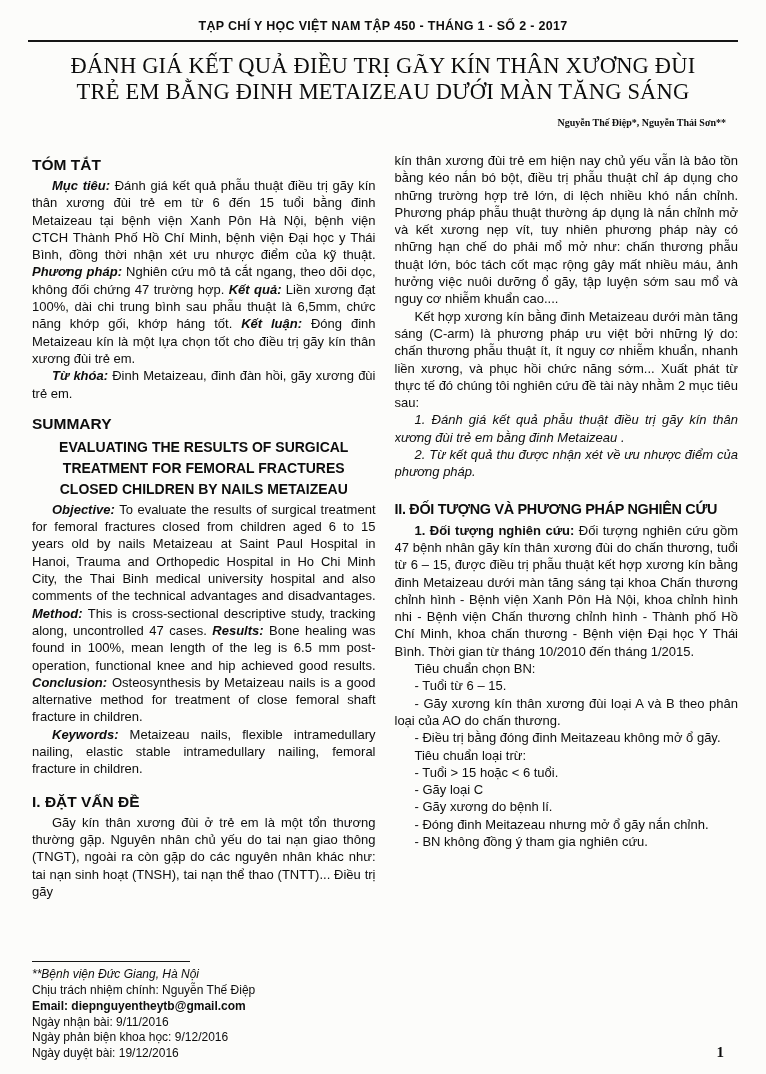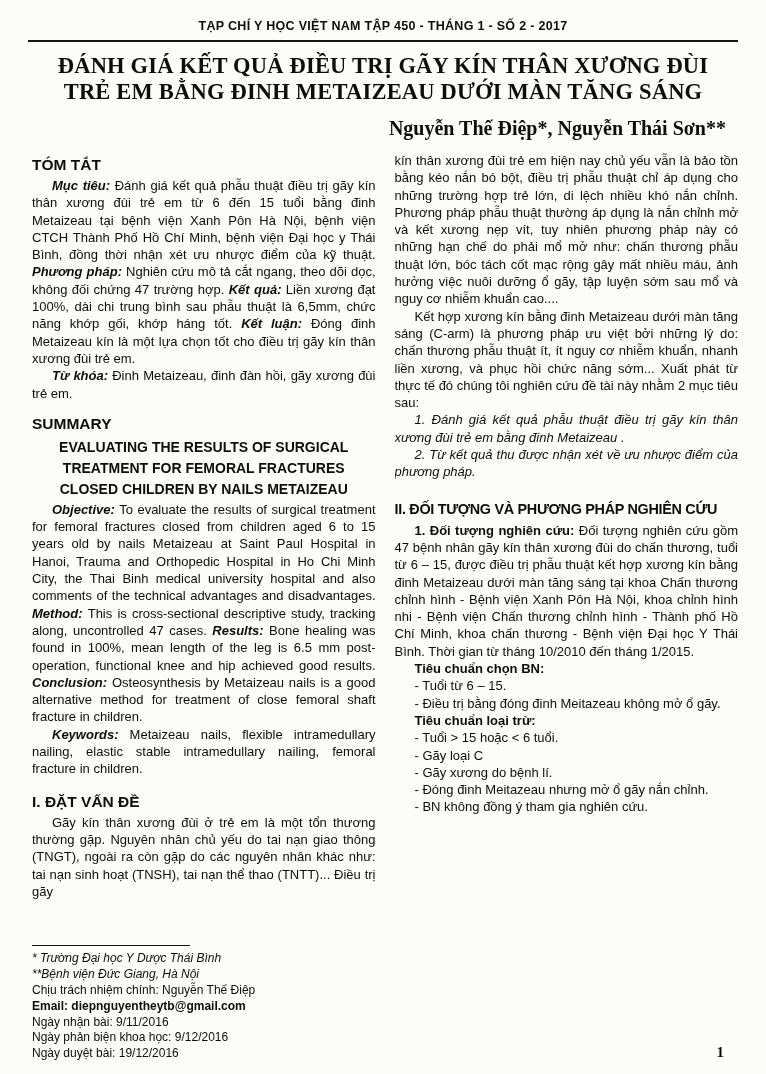--- a/index.html
+++ b/index.html
@@ -28,30 +28,30 @@
     top: 40px; left: 28px; right: 28px;
     border-top: 2px solid #161616;
   }
   .paper-title {
     position: absolute;
     top: 53px; left: 50px; right: 50px;
     margin: 0;
     text-align: center;
     font-family: "Liberation Serif", serif;
     font-size: 22.5px;
-    font-weight: bold;
+    font-weight: normal;
     line-height: 26px;
     letter-spacing: 0.2px;
   }
   .authors-line {
     position: absolute;
     top: 117px; right: 40px; left: 200px;
     text-align: right;
     font-family: "Liberation Serif", serif;
-    font-size: 20px;
+    font-size: 10px;
     font-weight: bold;
   }
   .columns {
     position: absolute;
     top: 152px; left: 32px; right: 28px; bottom: 12px;
     display: flex;
     gap: 19px;
   }
   .col {
     flex: 1 1 50%;
@@ -80,21 +80,21 @@
   .summary-sub {
     font-weight: bold;
     text-align: center;
     font-size: 14px;
     line-height: 21px;
     margin: 1px 4px 1px;
     text-indent: 0;
   }
   .kw { margin-top: 0; }
   .obj { font-style: italic; }
-  .crit-head { font-weight: bold; }
+  .crit-head { font-weight: normal; }
   .footnote {
     margin-top: auto;
     font-size: 12px;
     line-height: 15.8px;
     text-align: left;
   }
   .footnote-rule {
     width: 46%;
     border-top: 1.5px solid #161616;
     margin: 6px 0 5px;
@@ -132,41 +132,41 @@
       <h2 class="sec-head" style="margin-top:12px;">SUMMARY</h2>
       <div class="summary-sub">EVALUATING THE RESULTS OF SURGICAL TREATMENT FOR FEMORAL FRACTURES CLOSED CHILDREN BY NAILS METAIZEAU</div>
       <p><span style="font-weight: bold; font-style: italic;">Objective: </span><span>To evaluate the results of surgical treatment for femoral fractures closed from children aged 6 to 15 years old by nails Metaizeau at Saint Paul Hospital in Hanoi, Trauma and Orthopedic Hospital in Ho Chi Minh City, the Thai Binh medical university hospital and also comments of the technical advantages and disadvantages. </span><span style="font-weight: bold; font-style: italic;">Method: </span><span>This is cross-sectional descriptive study, tracking along, uncontrolled 47 cases. </span><span style="font-weight: bold; font-style: italic;">Results: </span><span>Bone healing was found in 100%, mean length of the leg is 6.5 mm post-operation, functional knee and hip achieved good results. </span><span style="font-weight: bold; font-style: italic;">Conclusion: </span><span>Osteosynthesis by Metaizeau nails is a good alternative method for treatment of close femoral shaft fracture in children.</span></p>
       <p class="kw"><span style="font-weight: bold; font-style: italic;">Keywords: </span><span>Metaizeau nails, flexible intramedullary nailing, elastic stable intramedullary nailing, femoral fracture in children.</span></p>
 
       <h2 class="sec-head" style="margin-top:14px;">I. ĐẶT VẤN ĐỀ</h2>
       <p>Gãy kín thân xương đùi ở trẻ em là một tổn thương thường gặp. Nguyên nhân chủ yếu do tai nạn giao thông (TNGT), ngoài ra còn gặp do các nguyên nhân khác như: tai nạn sinh hoạt (TNSH), tai nạn thể thao (TNTT)... Điều trị gãy</p>
 
       <div class="footnote">
         <div class="footnote-rule"></div>
-        <div class="affil">* Trường Đại học Y Dược Thái Bình</div>
         <div class="affil">**Bệnh viện Đức Giang, Hà Nội</div>
         <div>Chịu trách nhiệm chính: Nguyễn Thế Điệp</div>
         <div class="fn-strong">Email: diepnguyentheytb@gmail.com</div>
         <div>Ngày nhận bài: 9/11/2016</div>
         <div>Ngày phản biện khoa học: 9/12/2016</div>
         <div>Ngày duyệt bài: 19/12/2016</div>
       </div>
     </div>
 
     <div class="col">
       <p class="noindent">kín thân xương đùi trẻ em hiện nay chủ yếu vẫn là bảo tồn bằng kéo nắn bó bột, điều trị phẫu thuật chỉ áp dụng cho những trường hợp trẻ lớn, di lệch nhiều khó nắn chỉnh. Phương pháp phẫu thuật thường áp dụng là nắn chỉnh mở và kết xương nẹp vít, tuy nhiên phương pháp này có những hạn chế do phải mổ mở như: chấn thương phẫu thuật lớn, bóc tách cốt mạc rộng gây mất nhiều máu, ảnh hưởng việc nuôi dưỡng ổ gãy, tập luyện sớm sau mổ và nguy cơ nhiễm khuẩn cao....</p>
       <p>Kết hợp xương kín bằng đinh Metaizeau dưới màn tăng sáng (C-arm) là phương pháp ưu việt bởi những lý do: chấn thương phẫu thuật ít, ít nguy cơ nhiễm khuẩn, nhanh liền xương, và phục hồi chức năng sớm... Xuất phát từ thực tế đó chúng tôi nghiên cứu đề tài này nhằm 2 mục tiêu sau:</p>
       <p class="obj">1. Đánh giá kết quả phẫu thuật điều trị gãy kín thân xương đùi trẻ em bằng đinh Metaizeau .</p>
       <p class="obj">2. Từ kết quả thu được nhận xét về ưu nhược điểm của phương pháp.</p>
 
       <h2 class="sec-head tight">II. ĐỐI TƯỢNG VÀ PHƯƠNG PHÁP NGHIÊN CỨU</h2>
       <p><span style="font-weight: bold;">1. Đối tượng nghiên cứu: </span><span>Đối tượng nghiên cứu gồm 47 bệnh nhân gãy kín thân xương đùi do chấn thương, tuổi từ 6 – 15, được điều trị phẫu thuật kết hợp xương kín bằng đinh Metaizeau dưới màn tăng sáng tại khoa Chấn thương chỉnh hình - Bệnh viện Xanh Pôn Hà Nội, khoa chỉnh hình nhi - Bệnh viện Chấn thương chỉnh hình - Thành phố Hồ Chí Minh, khoa chấn thương - Bệnh viện Đại học Y Thái Bình. Thời gian từ tháng 10/2010 đến tháng 1/2015.</span></p>
 
       <p class="crit-head">Tiêu chuẩn chọn BN:</p>
       <p>- Tuổi từ 6 – 15.</p>
+      <p>- Gãy xương kín thân xương đùi loại A và B theo phân loại của AO do chấn thương.</p>
       <p>- Điều trị bằng đóng đinh Meitazeau không mở ổ gãy.</p>
 
       <p class="crit-head">Tiêu chuẩn loại trừ:</p>
       <p>- Tuổi &gt; 15 hoặc &lt; 6 tuổi.</p>
       <p>- Gãy loại C</p>
       <p>- Gãy xương do bệnh lí.</p>
       <p>- Đóng đinh Meitazeau nhưng mở ổ gãy nắn chỉnh.</p>
       <p>- BN không đồng ý tham gia nghiên cứu.</p>
     </div>
   </div>

